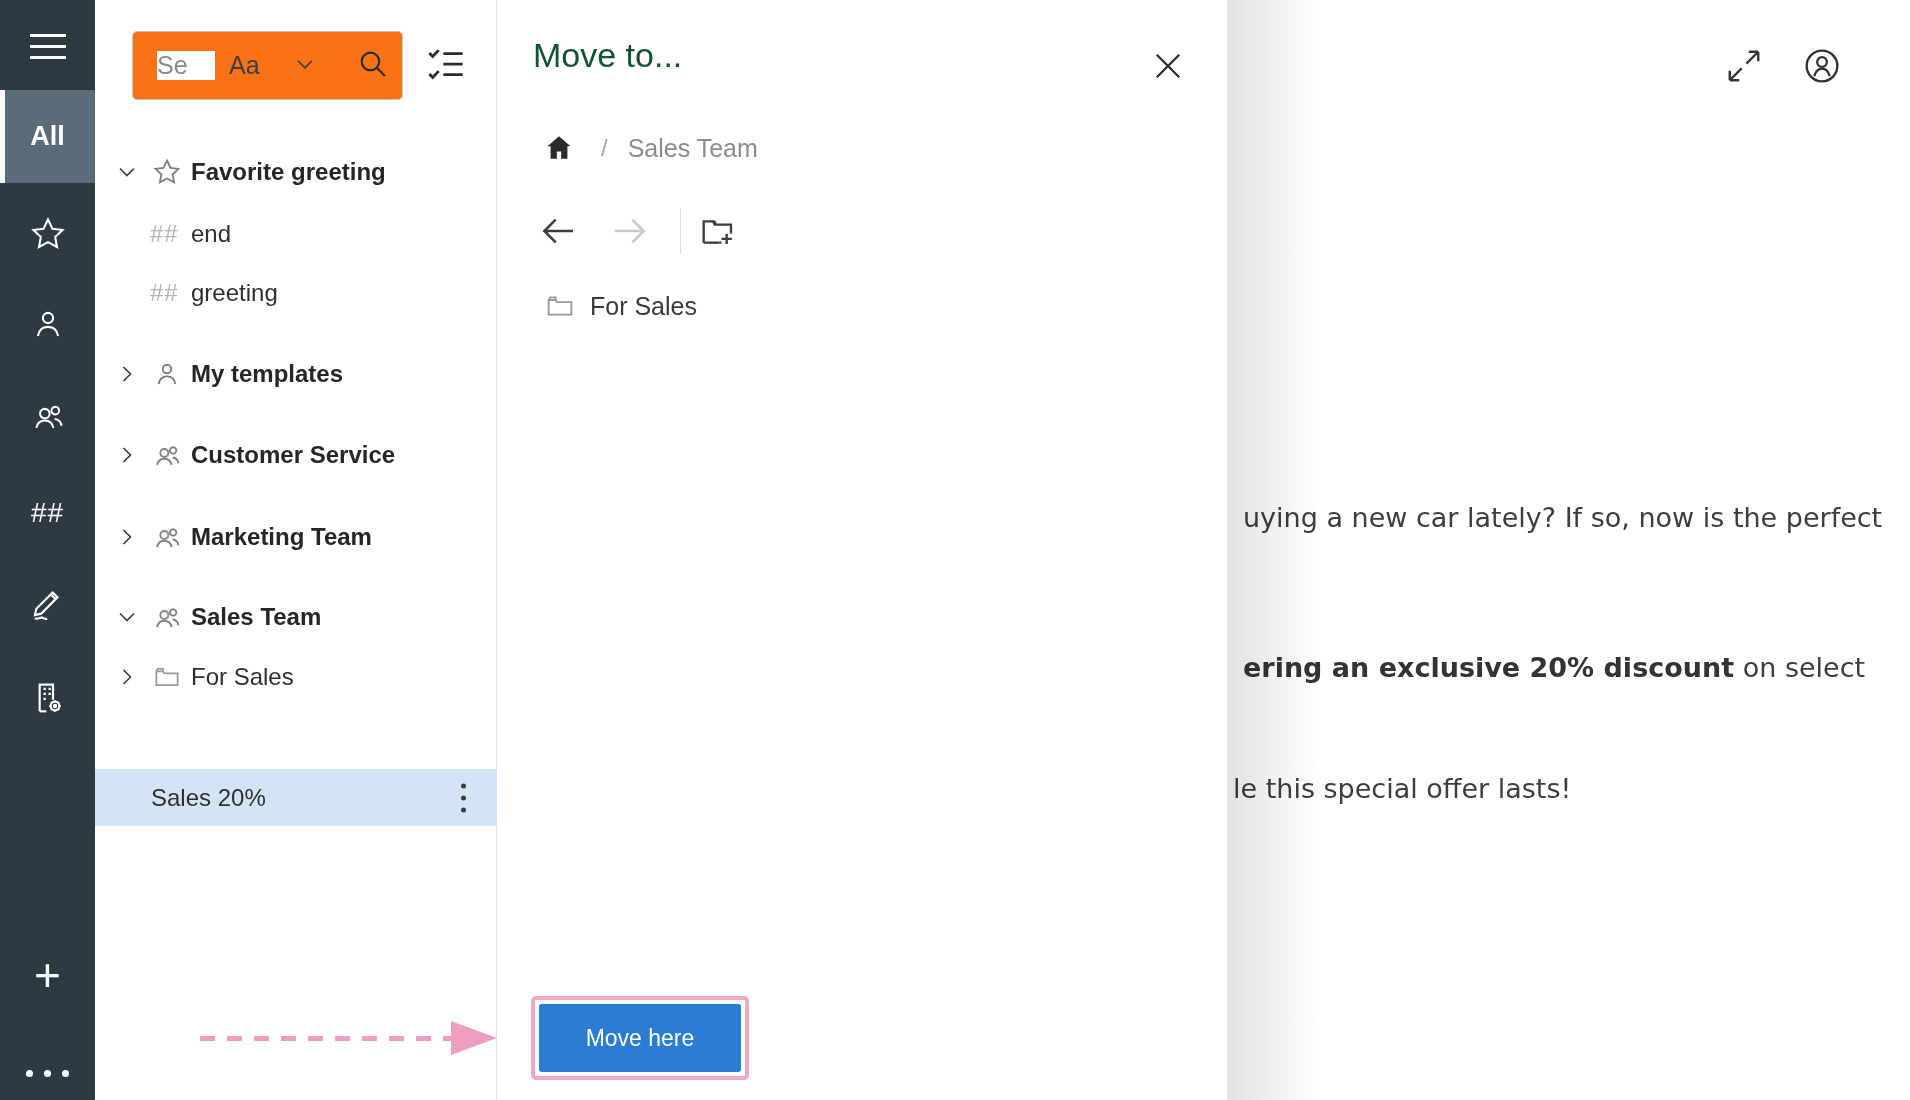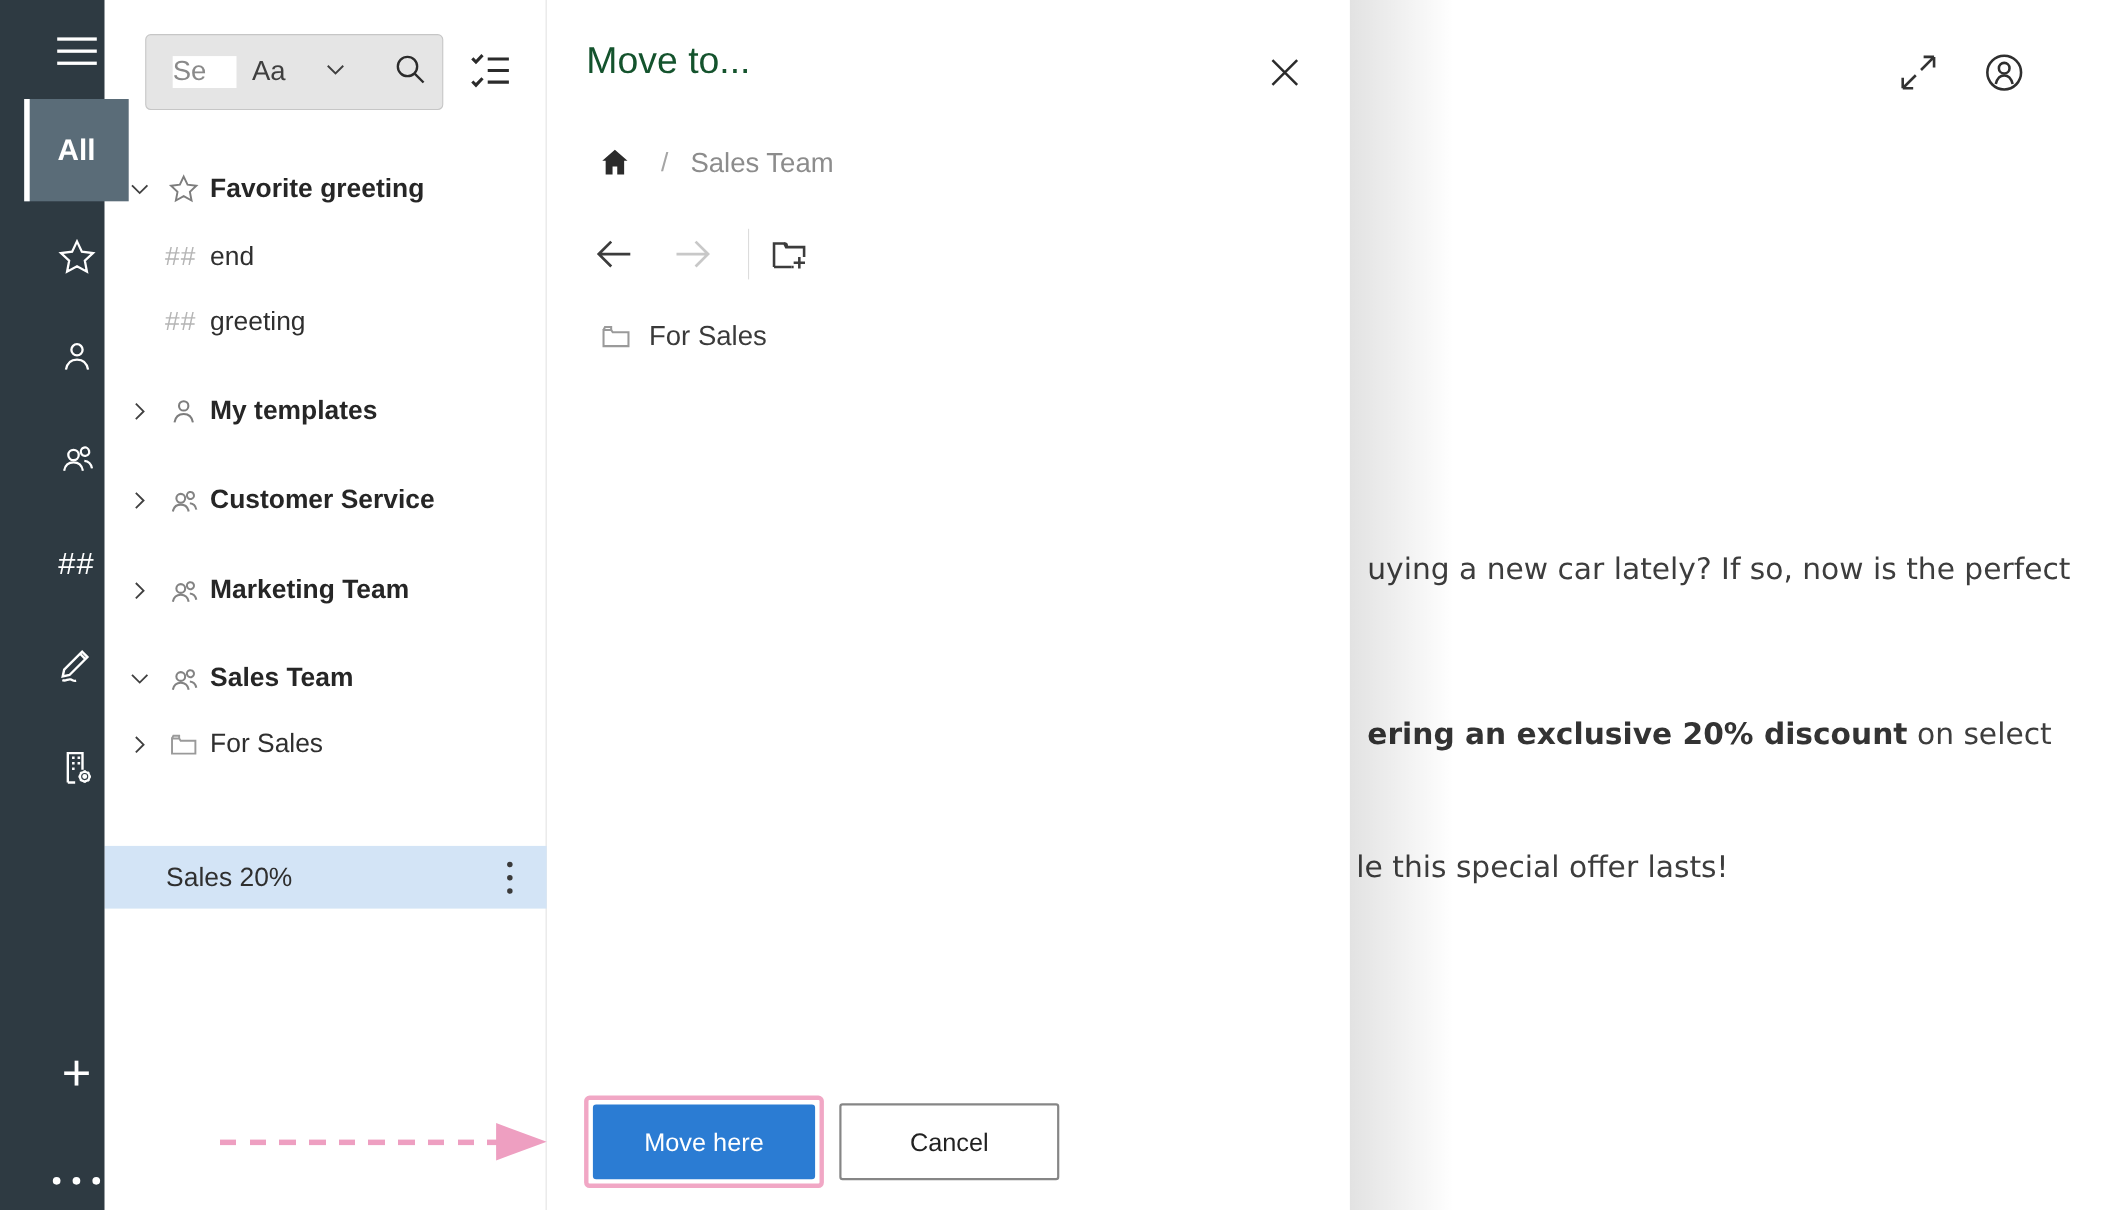--- a/index.html
+++ b/index.html
@@ -2,37 +2,37 @@
 <html><head>
 <meta charset="utf-8">
 <style>
   * { margin:0; padding:0; box-sizing:border-box; }
   html,body { width:1910px; height:1100px; overflow:hidden; background:#fff;
               font-family:"Liberation Sans", sans-serif; }
   .stage { position:relative; width:1910px; height:1100px; background:#fff; }
 
   
   .rail { position:absolute; left:0; top:0; width:95px; height:1100px; background:#2e3a42; z-index:40; }
-  .rail-item { position:absolute; left:0; width:95px; display:flex; align-items:center; justify-content:center; cursor:pointer;margin-left:22px; }
+  .rail-item { position:absolute; left:0; width:95px; display:flex; align-items:center; justify-content:center; cursor:pointer; }
   .hamburger { top:24px; height:44px; flex-direction:column; gap:8px; }
   .hamburger span { display:block; width:36px; height:3px; background:#fff; }
   .rail-all { top:90px; height:93px; background:#5a6c78; }
   .rail-all .bar { position:absolute; left:0; top:0; width:5px; height:93px; background:#fff; }
   .rail-all .txt { color:#fff; font-size:27px; font-weight:700; }
   .rail-glyph { color:#fff; }
   .hash-glyph { font-size:28px; font-weight:400; letter-spacing:1px; }
   .plus-glyph { font-size:46px; font-weight:100; line-height:1; }
   .rail-dots { display:flex; gap:11px; }
   .rail-dots i { width:7px; height:7px; border-radius:50%; background:#fff; }
 
   
   .tree-panel { position:absolute; left:95px; top:0; width:402px; height:1100px; background:#fff;
                 border-right:1px solid #e3e3e3; z-index:30; }
   .search-box { position:absolute; left:37px; top:31px; width:271px; height:69px; border:1px solid #c6c6c6;
-                border-radius:5px; display:flex; align-items:center; padding-left:24px; background:#e5e5e5; }
+                border-radius:5px; display:flex; align-items:center; padding-left:24px; background:#f97316; }
   .search-input { width:58px; border:none; outline:none; font-size:25px; color:#444;
                   font-family:"Liberation Sans", sans-serif; }
   .search-input::placeholder { color:#8a8a8a; opacity:1; }
   .aa-toggle { font-size:25px; color:#3f3f3f; margin-left:14px; cursor:pointer; }
   .search-chevron { margin-left:32px; cursor:pointer; }
   .search-glass { margin-left:38px; cursor:pointer; }
   .checklist-btn { position:absolute; left:330px; top:44px; cursor:pointer; }
 
   .trow { position:absolute; left:0; width:402px; height:48px; display:flex; align-items:center; cursor:pointer; }
   .trow .chev { position:absolute; left:18px; width:28px; display:flex; justify-content:center; }
@@ -165,21 +165,20 @@
           <path d="M3.5 7.5l1-2h4.2v2"></path>
         </svg>
       </span>
       <span class="fname">For Sales</span>
     </div>
 
     <div class="dlg-buttons">
       <span class="pink-ring">
         <button class="btn-primary">Move here</button>
       </span>
-      <button class="btn-secondary">Cancel</button>
     </div>
   </div>
 
   <div class="tree-panel">
 
     <div class="search-box">
       <input class="search-input" type="text" placeholder="Se" style="">
       <span class="aa-toggle">Aa</span>
       <span class="search-chevron">
         <svg width="26" height="26" viewBox="0 0 24 24" fill="none" stroke="#3f3f3f" stroke-width="1.6">

